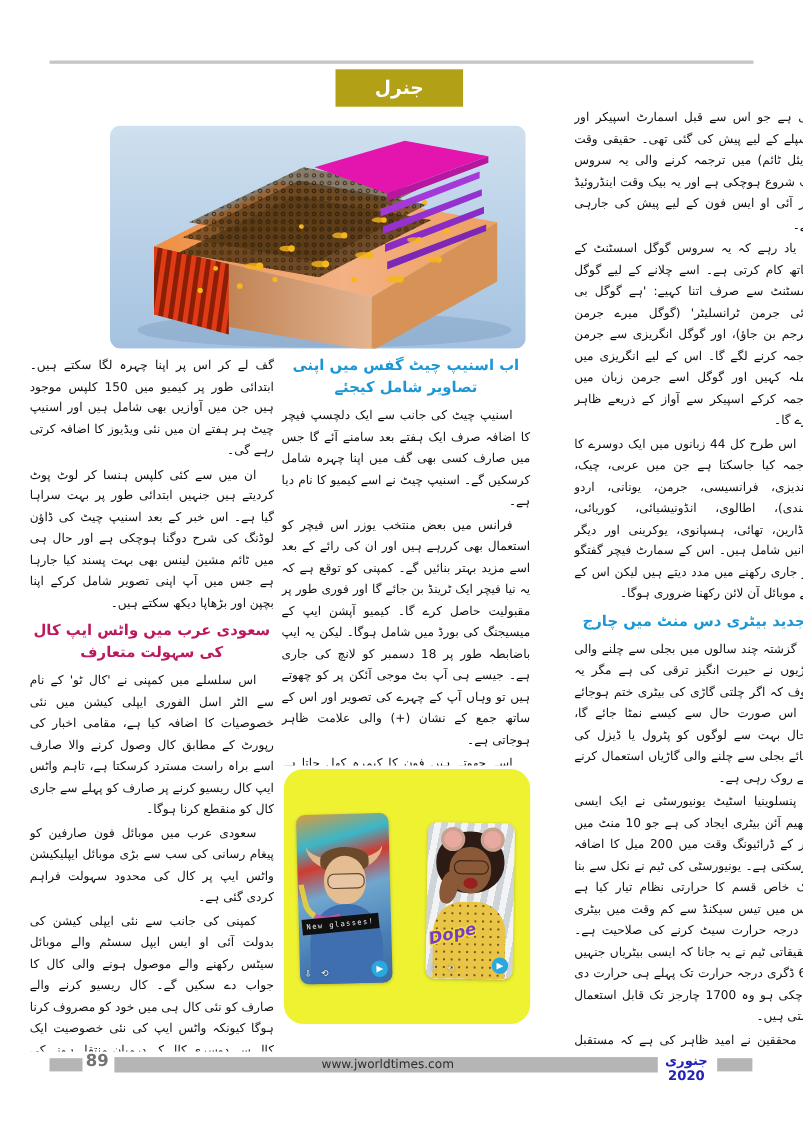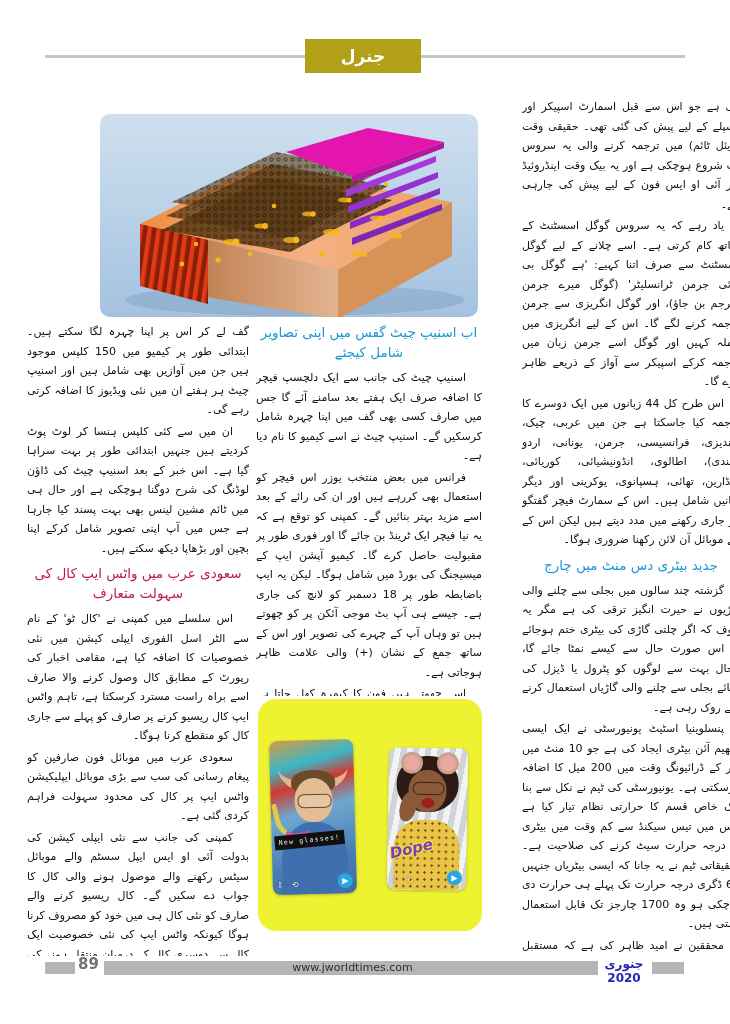--- a/index.html
+++ b/index.html
@@ -23,21 +23,21 @@
   .col{
     position:absolute;direction:rtl;text-align:justify;color:#111111;
     font-size:11px;line-height:19.5px;overflow:hidden;
   }
   .col-right{left:488px;top:97px;width:218px;height:862px;margin-left:34px;}
   .col-mid{left:256px;top:322px;width:226px;height:374px;}
   .col-left{left:27px;top:322px;width:222px;height:634px;}
   .col p{margin:0 0 2px 0;}
   .col p.indent{text-indent:16px;}
   .col-heading{
-    font-weight:normal;font-size:13.5px;text-align:center;
+    font-weight:bold;font-size:13.5px;text-align:center;
     margin:5px 0 6px 0;line-height:20px;
   }
   
   .snap-box{
     position:absolute;left:258px;top:699px;width:224px;height:232px;
     border-radius:18px;overflow:hidden;
   }
   .snap-card{position:absolute;border-radius:8px;overflow:hidden;box-shadow:0 1px 3px rgba(0,0,0,.25);}
   .card-left{left:13px;top:41px;width:84px;height:154px;transform:rotate(-1.5deg);
     background:linear-gradient(165deg,#d89b3c 0%,#3bb6c9 18%,#cf3b30 30%,#6fa7cf 46%,#4a7fb5 75%,#3c6ca0 100%);}
@@ -88,21 +88,21 @@
     position:absolute;left:598px;top:957px;width:52px;text-align:center;
     font-size:12px;font-weight:bold;direction:rtl;background:#ffffff;
   }
 </style>
 </head>
 <body>
 
 <div class="page">
 
   <div class="header-rule"></div>
-  <div class="section-tag" style="background:#b2a016;">جنرل</div>
+  <div class="section-tag" style="background:#b2a016;margin-top:24px;">جنرل</div>
 
   <div class="battery-img">
     <svg width="378" height="203" viewBox="0 0 378 203">
       <defs>
         <linearGradient id="bgBlue" x1="0" y1="0" x2="0" y2="1">
           <stop offset="0" stop-color="#cfe0ef"></stop>
             <stop offset="1" stop-color="#a4c2e0"></stop>
         </linearGradient>
         <linearGradient id="topOrange" x1="0" y1="0" x2="1" y2="0">
           <stop offset="0" stop-color="#ef8f42"></stop>

